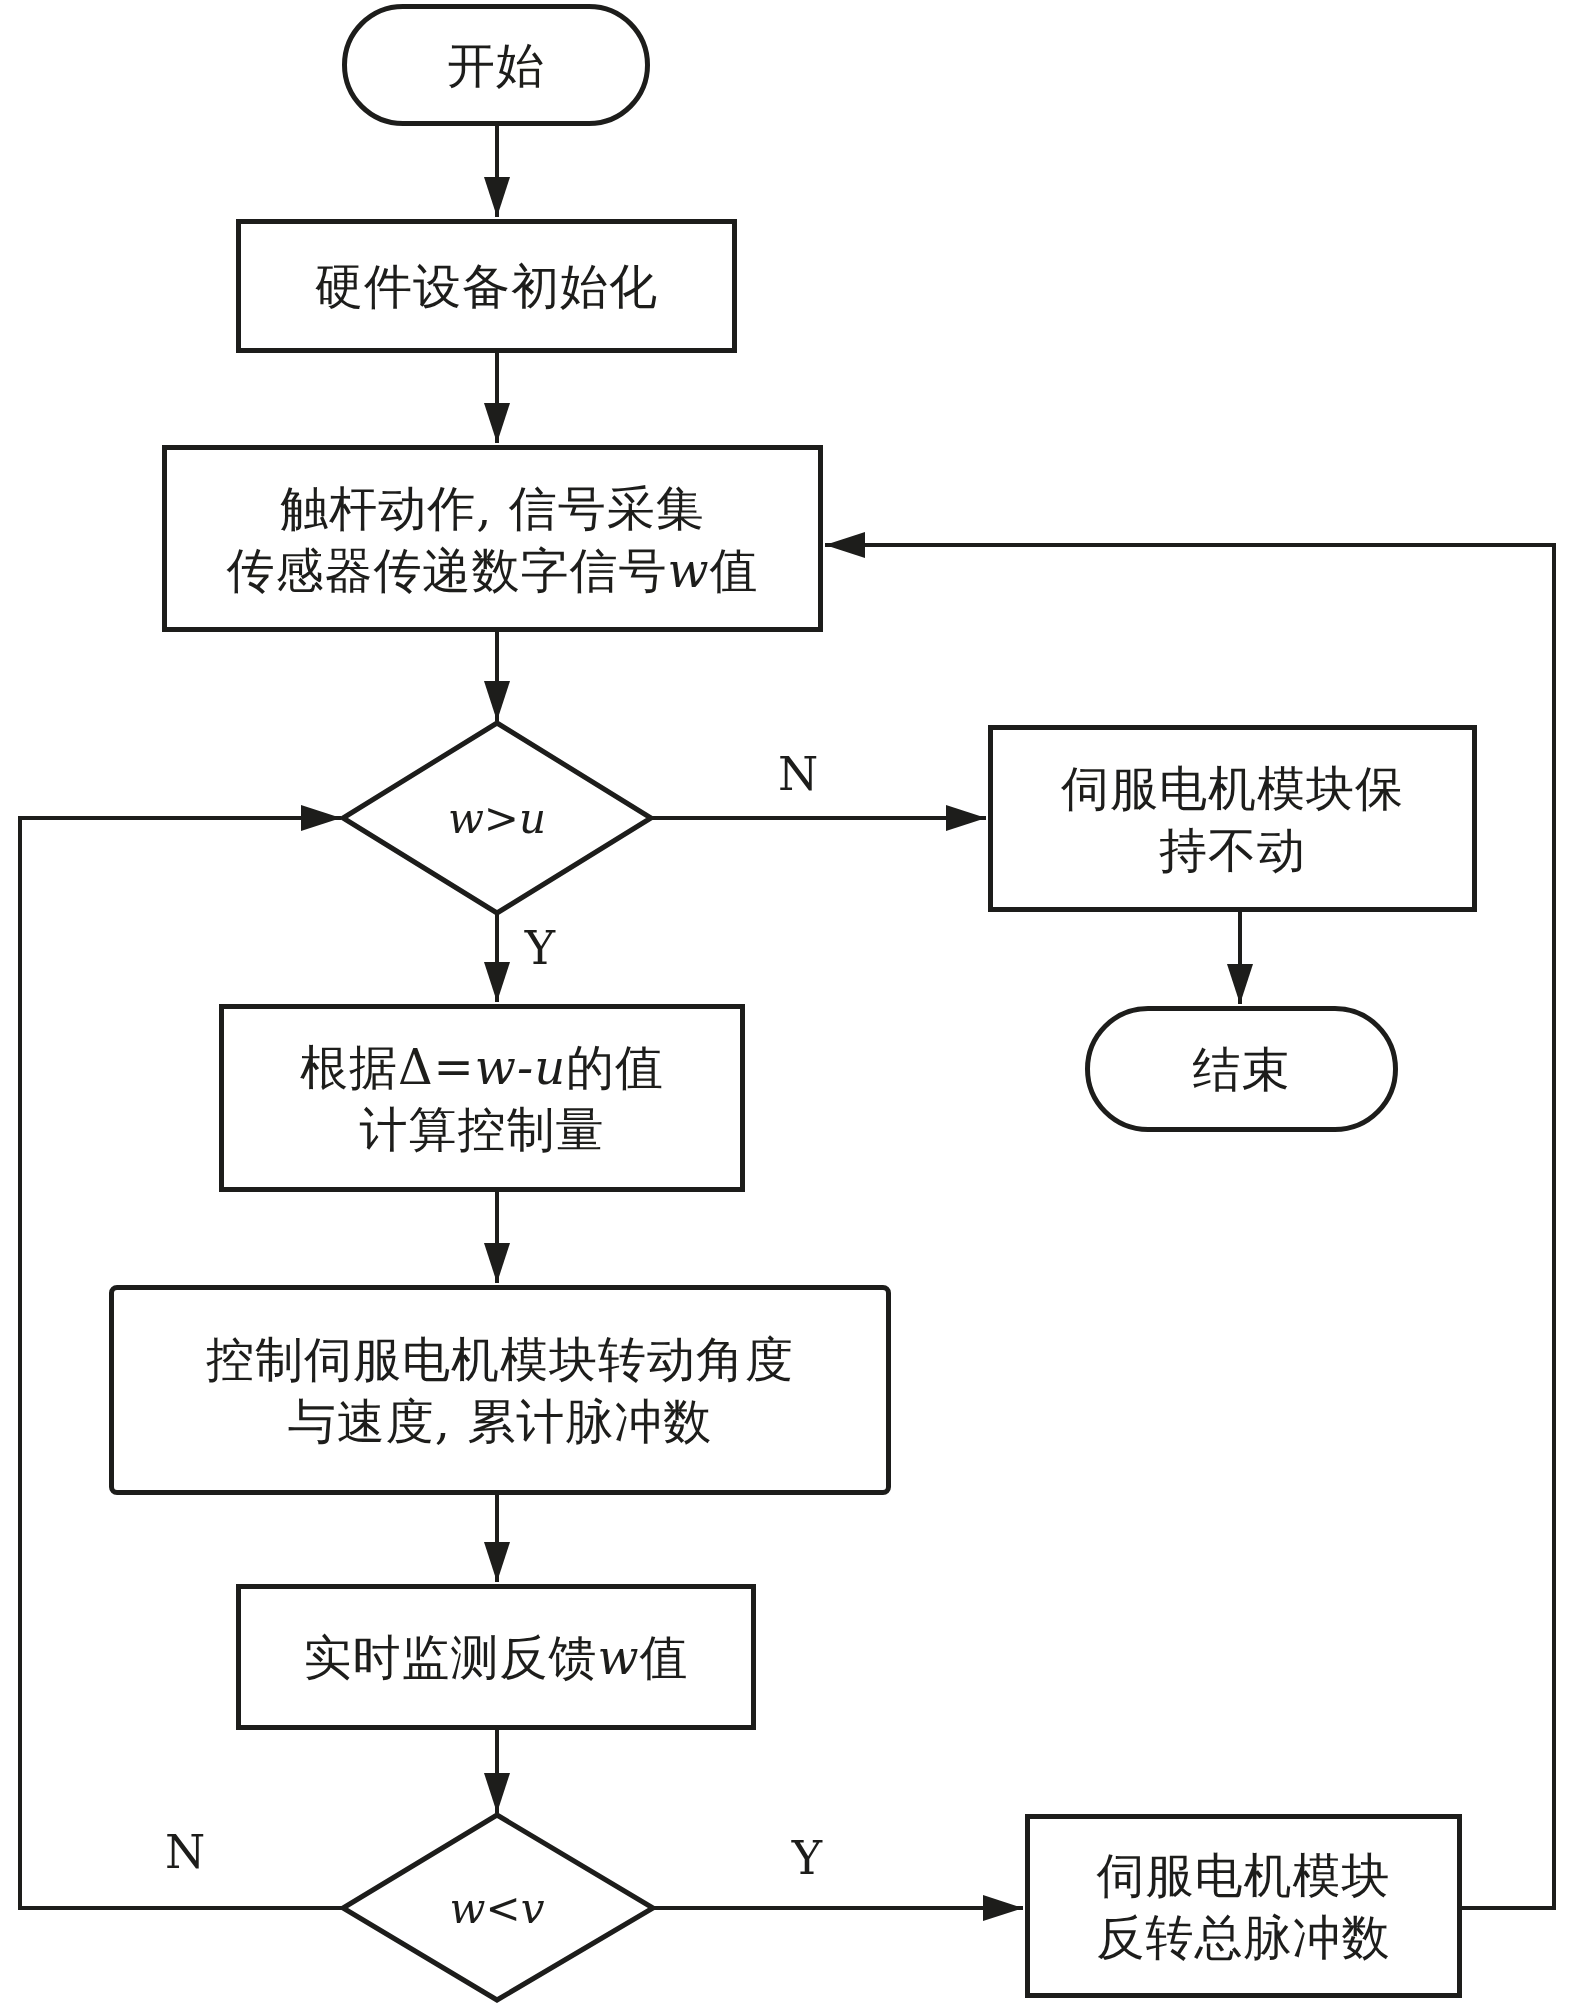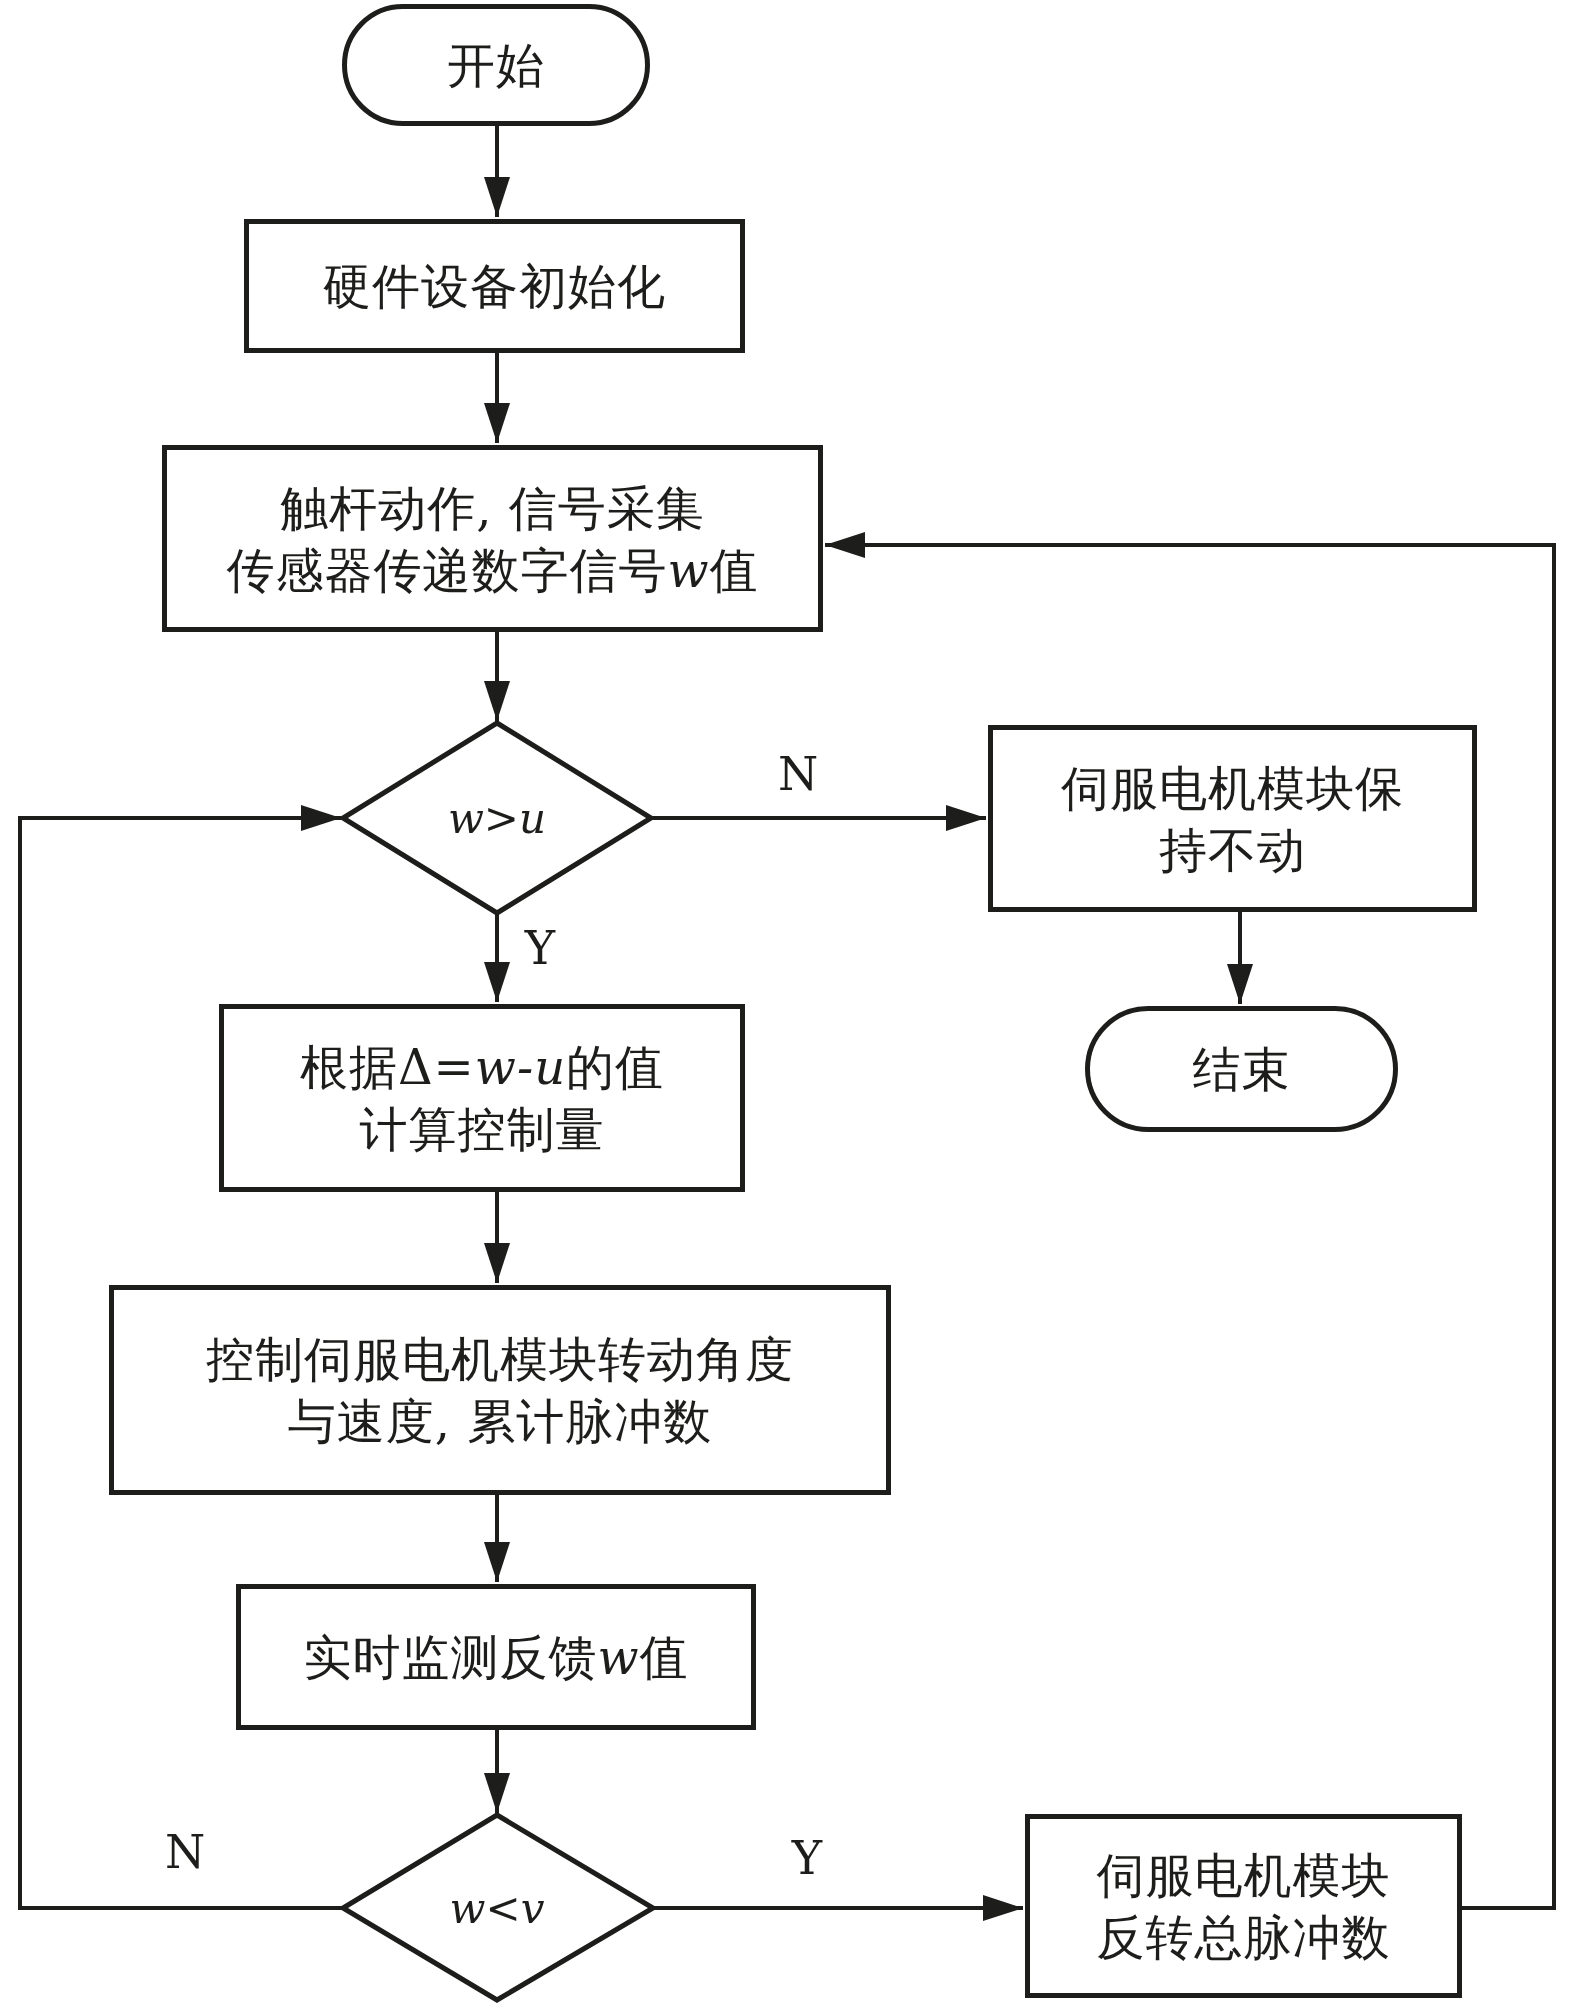--- a/index.html
+++ b/index.html
@@ -65,21 +65,21 @@
     <polyline points="1462,1908 1554,1908 1554,545 825,545" marker-end="url(#arrow)"></polyline>
 
     <polygon class="diamond" points="497,723 651,818 497,913 343,818"></polygon>
     <polygon class="diamond" points="497,1815 653,1908 497,2000 343,1908"></polygon>
   </svg>
 
   <div class="node terminal" style="left:342px;top:4px;width:308px;height:122px;">
     <span class="line">开始</span>
   </div>
 
-  <div class="node" style="left:244px;top:219px;width:501px;height:134px;">
+  <div class="node" style="left:236px;top:219px;width:501px;height:134px;">
     <span class="line">硬件设备初始化</span>
   </div>
 
   <div class="node" style="left:162px;top:445px;width:661px;height:187px;">
     <span class="line">触杆动作, 信号采集</span>
     <span class="line"><span>传感器传递数字信号</span><span class="var">w</span><span>值</span></span>
   </div>
 
   <div class="node" style="left:988px;top:725px;width:489px;height:187px;text-align:center;">
     <span class="line">伺服电机模块保</span>
@@ -88,21 +88,21 @@
 
   <div class="node" style="left:219px;top:1004px;width:526px;height:188px;">
     <span class="line"><span>根据Δ=</span><span class="var">w-u</span><span>的值</span></span>
     <span class="line">计算控制量</span>
   </div>
 
   <div class="node terminal" style="left:1085px;top:1006px;width:313px;height:126px;">
     <span class="line">结束</span>
   </div>
 
-  <div class="node" style="left:109px;top:1285px;width:782px;height:210px;">
+  <div class="node" style="left:109px;top:1285px;width:782px;height:210px;border-radius:8px;">
     <span class="line">控制伺服电机模块转动角度</span>
     <span class="line">与速度, 累计脉冲数</span>
   </div>
 
   <div class="node" style="left:236px;top:1584px;width:520px;height:146px;text-align:right;">
     <span class="line"><span>实时监测反馈</span><span class="var">w</span><span>值</span></span>
   </div>
 
   <div class="node" style="left:1025px;top:1814px;width:437px;height:184px;">
     <span class="line">伺服电机模块</span>

